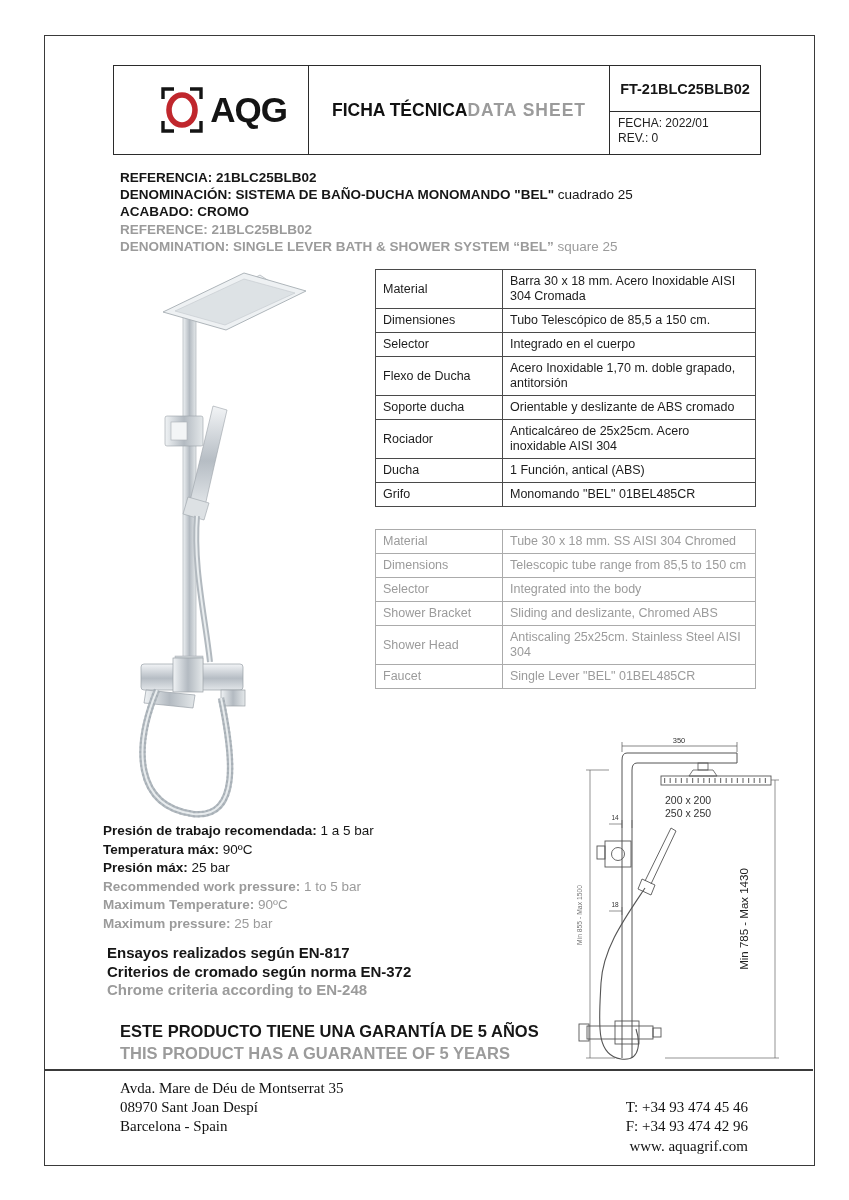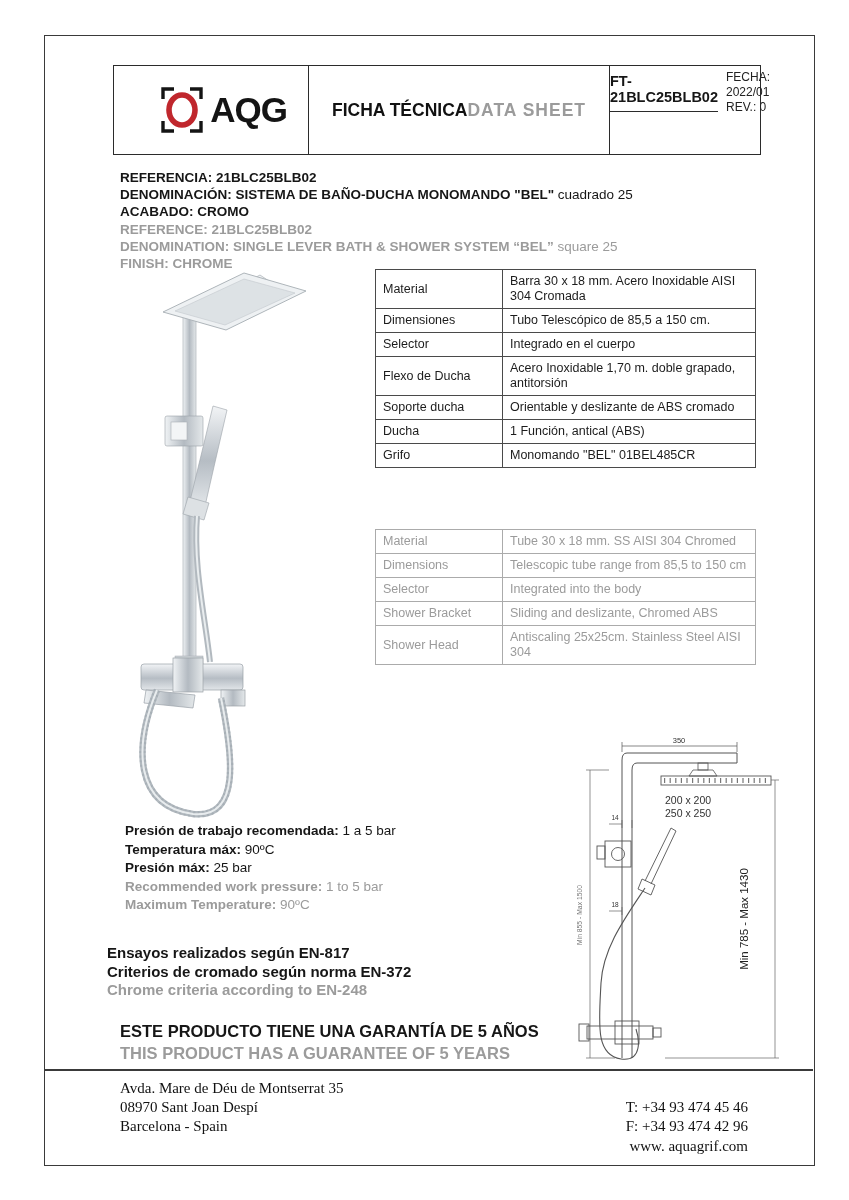--- a/index.html
+++ b/index.html
@@ -7,42 +7,42 @@
         font-family:"Liberation Sans","DejaVu Sans",sans-serif;color:#161616;}
   .page-border{position:absolute;left:44px;top:35px;width:769px;height:1129px;border:1.6px solid #3a3a3a;}
 
   
   .hdr{position:absolute;left:113px;top:65px;width:622px;height:88px;border:1.6px solid #2b2b2b;display:flex;background:#fff;padding-left:24px;}
   .hdr-logo{width:170px;border-right:1.6px solid #2b2b2b;display:flex;align-items:center;justify-content:center;gap:5px;}
   .hdr-logo .aqg{font-size:35px;font-weight:800;letter-spacing:-1px;color:#141414;}
   .hdr-title{flex:1;border-right:1.6px solid #2b2b2b;display:flex;flex-direction:row;align-items:center;justify-content:center;line-height:22px;}
   .hdr-title .t1{font-size:17.5px;font-weight:bold;color:#111;}
   .hdr-title .t2{font-size:17.5px;font-weight:bold;color:#9b9b9b;letter-spacing:1px;}
-  .hdr-right{width:150px;display:flex;}
+  .hdr-right{width:150px;display:flex;flex-direction:column;}
   .hdr-code{height:45px;border-bottom:1.6px solid #2b2b2b;display:flex;align-items:center;justify-content:center;font-size:14.5px;font-weight:bold;}
   .hdr-meta{flex:1;padding:4px 8px;font-size:12px;line-height:15px;color:#222;}
 
   
   .refblock{position:absolute;left:120px;top:169px;width:620px;font-size:13.5px;line-height:17.2px;}
   .refblock .line{white-space:nowrap;}
   .refblock .b{font-weight:bold;}
   .refblock .n{font-weight:normal;}
   .gray{color:#9b9b9b;}
 
   
   .spec{position:absolute;left:375px;width:381px;border-collapse:collapse;table-layout:fixed;}
   .spec-es{top:269px;}
   .spec-en{top:529px;}
   .spec td{font-size:12.5px;line-height:15px;padding:4px 7px;vertical-align:middle;}
   .spec-es td{border:1.4px solid #4a4a4a;color:#1c1c1c;}
   .spec-en td{border:1.4px solid #ababab;color:#9b9b9b;}
   .spec .c1{width:112px;}
 
   
-  .pressure{position:absolute;left:125px;top:822px;font-size:13.5px;line-height:18.6px;}
+  .pressure{position:absolute;left:103px;top:822px;font-size:13.5px;line-height:18.6px;}
   .pressure .lbl{font-weight:bold;}
   .standards{position:absolute;left:107px;top:944px;font-size:15px;line-height:18.6px;font-weight:bold;}
   .warranty{position:absolute;left:120px;top:1021px;font-size:16.5px;line-height:21.5px;font-weight:bold;}
 
   .footer-rule{position:absolute;left:44px;top:1069px;width:769px;height:1.6px;background:#3a3a3a;}
 
   
   .footer{position:absolute;left:120px;top:1079px;width:628px;display:flex;justify-content:space-between;
           font-family:"Liberation Serif","DejaVu Serif",serif;font-size:15px;line-height:19.2px;color:#111;}
   .footer .company{font-weight:bold;}
@@ -78,21 +78,20 @@
       </div>
     </div>
   </div>
 
   <div class="refblock">
     <div class="line"><span class="b">REFERENCIA: 21BLC25BLB02</span><span class="n"></span></div>
     <div class="line"><span class="b">DENOMINACIÓN: SISTEMA DE BAÑO-DUCHA MONOMANDO "BEL"</span><span class="b n" style="font-weight:normal"> cuadrado 25</span></div>
     <div class="line"><span class="b">ACABADO: CROMO</span></div>
     <div class="line gray"><span class="b">REFERENCE: 21BLC25BLB02</span></div>
     <div class="line gray"><span class="b">DENOMINATION: SINGLE LEVER BATH &amp; SHOWER SYSTEM “BEL”</span><span class="n"> square 25</span></div>
-    <div class="line gray"><span class="b">FINISH: CHROME</span></div>
   </div>
 
   <svg class="photo" width="232" height="560" viewBox="0 0 232 560">
     <defs>
       <linearGradient id="chv" x1="0" y1="0" x2="1" y2="0">
         <stop offset="0" stop-color="#f0f3f5"></stop>
           <stop offset="0.5" stop-color="#b3bac1"></stop>
           <stop offset="1" stop-color="#e4e8ea"></stop>
       </linearGradient>
       <linearGradient id="chh" x1="0" y1="0" x2="0" y2="1">
@@ -145,20 +144,24 @@
         </tr>
     <tr>
           <td class="c1">Flexo de Ducha</td>
           <td>Acero Inoxidable 1,70 m. doble grapado, antitorsión</td>
         </tr>
     <tr>
           <td class="c1">Soporte ducha</td>
           <td>Orientable y deslizante de ABS cromado</td>
         </tr>
     <tr>
+          <td class="c1">Rociador</td>
+          <td>Anticalcáreo de 25x25cm. Acero inoxidable AISI 304</td>
+        </tr>
+    <tr>
           <td class="c1">Ducha</td>
           <td>1 Función, antical (ABS)</td>
         </tr>
     <tr>
           <td class="c1">Grifo</td>
           <td>Monomando "BEL" 01BEL485CR</td>
         </tr>
   </tbody>
     </table>
 
@@ -176,20 +179,24 @@
           <td class="c1">Selector</td>
           <td>Integrated into the body</td>
         </tr>
     <tr>
           <td class="c1">Shower Bracket</td>
           <td>Sliding and deslizante, Chromed ABS</td>
         </tr>
     <tr>
           <td class="c1">Shower Head</td>
           <td>Antiscaling 25x25cm. Stainless Steel AISI 304</td>
+        </tr>
+    <tr>
+          <td class="c1">Faucet</td>
+          <td>Single Lever "BEL" 01BEL485CR</td>
         </tr>
   </tbody>
     </table>
 
   <svg class="diagram" width="222" height="350" viewBox="0 0 222 350">
     <g stroke="#555" stroke-width="1" fill="none">
 
       <path d="M57 13 L172 13 M57 9 L57 19 M172 9 L172 19" stroke-width="0.7"></path>
 
       <path d="M172 20 L62 20 Q57 20 57 27 L57 325 M172 30 L72 30 Q67 30 67 37 L67 325 M172 20 L172 30"></path>
@@ -236,20 +243,21 @@
       <text x="183" y="186" font-size="11.5" fill="#222" text-anchor="middle" transform="rotate(-90 183 186)">Min 785 - Max 1430</text>
     </g>
   </svg>
 
   <div class="pressure">
     <div><span class="lbl">Presión de trabajo recomendada:</span><span> 1 a 5 bar</span></div>
     <div><span class="lbl">Temperatura máx:</span><span> 90ºC</span></div>
     <div><span class="lbl">Presión máx:</span><span> 25 bar</span></div>
     <div class="gray"><span class="lbl">Recommended work pressure:</span><span> 1 to 5 bar</span></div>
     <div class="gray"><span class="lbl">Maximum Temperature:</span><span> 90ºC</span></div>
+    <div class="gray"><span class="lbl">Maximum pressure:</span><span> 25 bar</span></div>
   </div>
 
   <div class="standards">
     <div>Ensayos realizados según EN-817</div>
     <div>Criterios de cromado según norma EN-372</div>
     <div class="gray">Chrome criteria according to EN-248</div>
   </div>
 
   <div class="warranty">
     <div>ESTE PRODUCTO TIENE UNA GARANTÍA DE 5 AÑOS</div>

